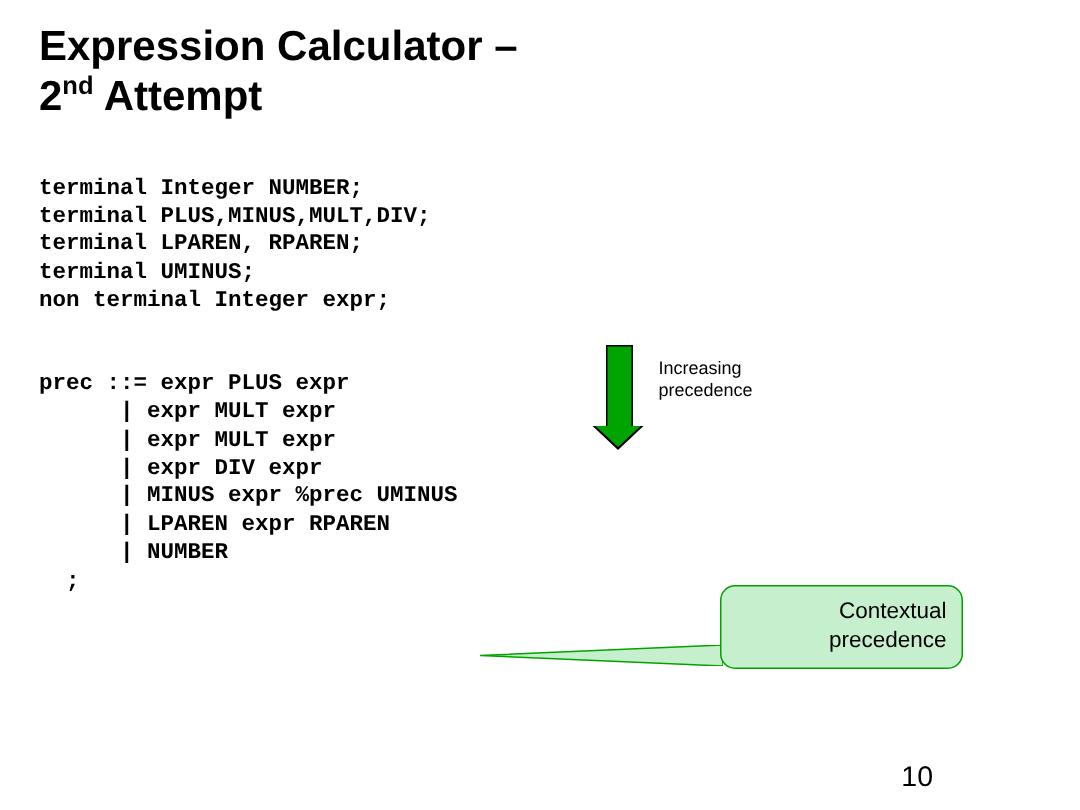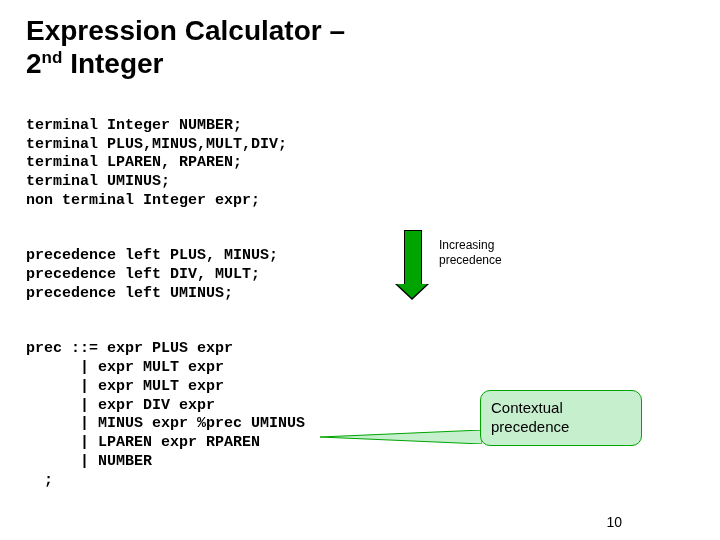--- a/index.html
+++ b/index.html
@@ -99,61 +99,57 @@
     left: 480px;
     top: 390px;
     width: 140px;
     padding: 8px 10px;
     background: #c6efce;
     border: 1px solid #00a400;
     border-radius: 10px;
     font-family: Verdana, Geneva, sans-serif;
     font-size: 15px;
     font-weight: 400;
-    text-align: left;
+    text-align: right;
     line-height: 1.25;
   }
   .callout-pointer {
     position: absolute;
     left: 320px;
     top: 430px;
     width: 162px;
     height: 14px;
     pointer-events: none;
   }
 
   .pagenum {
     position: absolute;
     right: 18px;
     bottom: 10px;
     font-family: Verdana, Geneva, sans-serif;
-    font-size: 14px;
+    font-size: 19px;
   }
 </style>
 </head>
 <body>
 
 <div class="slide">
 
   <div class="title">
     <span>Expression Calculator –</span><br>
-    <span>2</span><sup>nd</sup><span> Integer</span>
+    <span>2</span><sup>nd</sup><span> Attempt</span>
   </div>
 
   <div class="code block">
 <span>terminal Integer NUMBER;</span>
 <span>terminal PLUS,MINUS,MULT,DIV;</span>
 <span>terminal LPAREN, RPAREN;</span>
 <span>terminal UMINUS;</span>
 <span>non terminal Integer expr;</span></div>
 
-  <div class="code block">
-<span>precedence left PLUS, MINUS;</span>
-<span>precedence left DIV, MULT;</span>
-<span>precedence left UMINUS;</span></div>
 
   <div class="code block">
 <span>prec ::= expr PLUS expr</span>
 <span>      | expr MULT expr</span>
 <span>      | expr MULT expr</span>
 <span>      | expr DIV expr</span>
 <span>      | MINUS expr %prec UMINUS</span>
 <span>      | LPAREN expr RPAREN</span>
 <span>      | NUMBER</span>
 <span>  ;</span></div>

